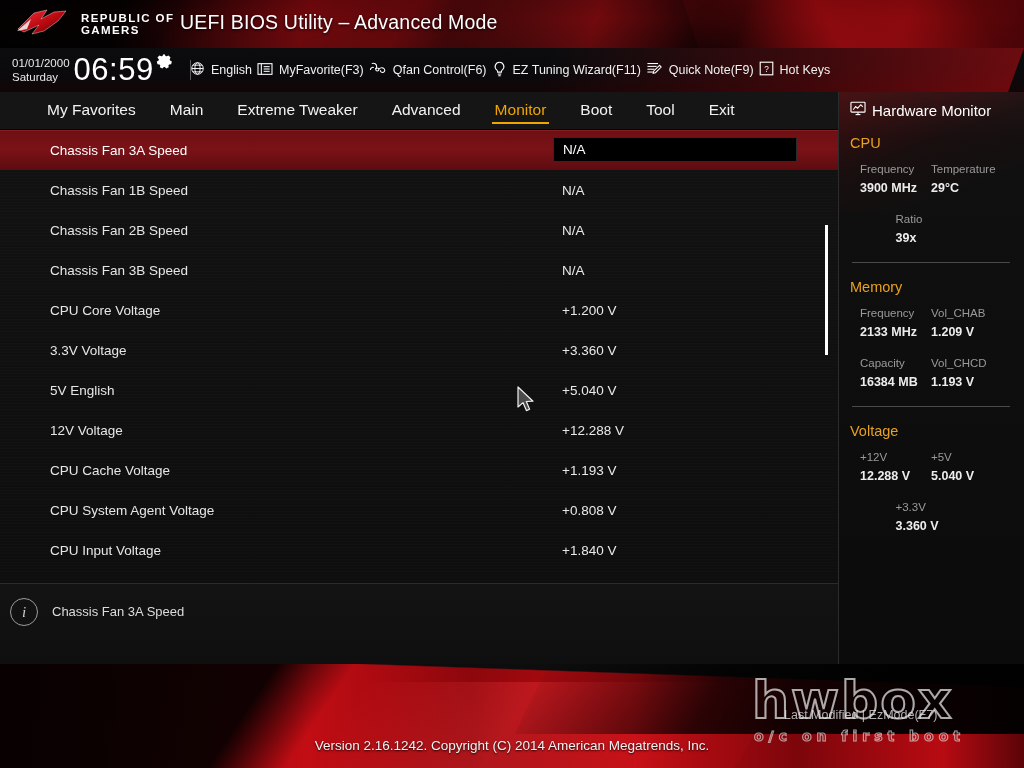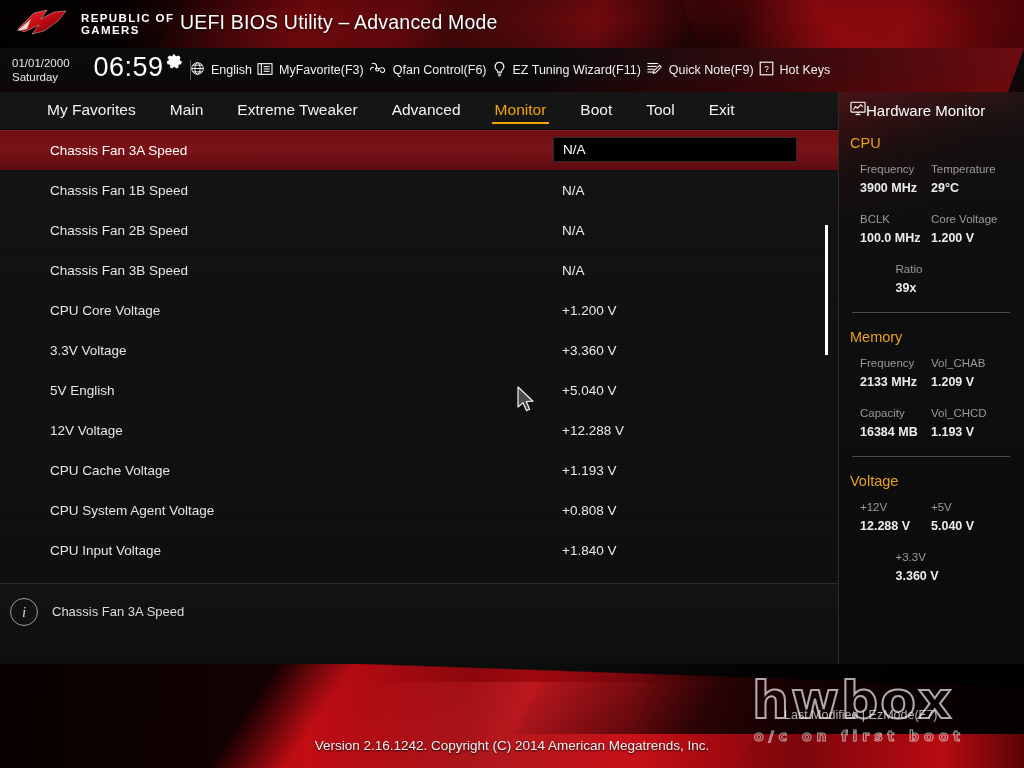--- a/index.html
+++ b/index.html
@@ -67,21 +67,21 @@
   }
   .clock-group{
     position:absolute; left:12px; top:3px; display:flex; align-items:flex-start; z-index:3;
   }
   .date-block{
     display:flex; flex-direction:column; margin-top:6px; line-height:1.18;
   }
   .date-block .d1{ color:#e8e8e8; font-size:11.5px; }
   .date-block .d2{ color:#e8e8e8; font-size:11.5px; }
   .time-txt{
-    color:#fff; font-size:27px; line-height:1; margin-left:24px; margin-top:3px;
+    color:#fff; font-size:31px; line-height:1; margin-left:4px; margin-top:3px;
     letter-spacing:.5px; font-weight:300;
   }
   .gear-icon{ margin-left:2px; margin-top:2px; cursor:pointer; }
   .tb-sep{
     position:absolute; left:190px; top:12px; width:1px; height:20px;
     background:#5a5a5a; z-index:3;
   }
   .tb-items{
     position:absolute; left:190px; top:0; height:44px;
     display:flex; align-items:center; gap:5px; z-index:3;
@@ -165,21 +165,21 @@
   .hw-panel:before{
     content:""; position:absolute; left:0; top:0; width:186px; height:120px;
     background:linear-gradient(160deg, rgba(150,10,15,.38) 0%, rgba(90,6,10,.12) 45%, rgba(0,0,0,0) 80%);
   }
   .hw-panel:after{
     content:""; position:absolute; left:0; top:0; width:1px; height:572px;
     background:#2b2b2b;
   }
   .hw-title{
     position:relative; z-index:2;
-    display:flex; align-items:center; 
+    display:flex; align-items:center; gap:6px;
     color:#fff; font-size:15px; padding:9px 0 0 12px;
   }
   .hw-sec{ position:relative; z-index:2; padding:0 12px; }
   .hw-sec-title{
     color:#e8a21c; font-size:14.5px; margin:16px 0 11px 0;
   }
   .hw-grid{ display:flex; }
   .hw-col{ width:71px; }
   .hw-k{ color:#9a9a9a; font-size:11.5px; line-height:1.35; }
   .hw-v{ color:#ededed; font-size:12.5px; line-height:1.4; margin-top:2px;font-weight:bold; }
@@ -485,30 +485,20 @@
         <div class="hw-col">
           <div class="hw-k">Frequency</div>
           <div class="hw-v">3900 MHz</div>
         </div>
         <div class="hw-col">
           <div class="hw-k">Temperature</div>
           <div class="hw-v">29°C</div>
         </div>
       </div>
 
-      <div class="hw-grid hw-pair">
-        <div class="hw-col">
-          <div class="hw-k">BCLK</div>
-          <div class="hw-v">100.0 MHz</div>
-        </div>
-        <div class="hw-col">
-          <div class="hw-k">Core Voltage</div>
-          <div class="hw-v">1.200 V</div>
-        </div>
-      </div>
 
       <div class="hw-grid hw-pair">
         <div class="hw-col">
           <div class="hw-k">Ratio</div>
           <div class="hw-v">39x</div>
         </div>
       </div>
 
       <div class="hw-divider"></div>
     </div>

